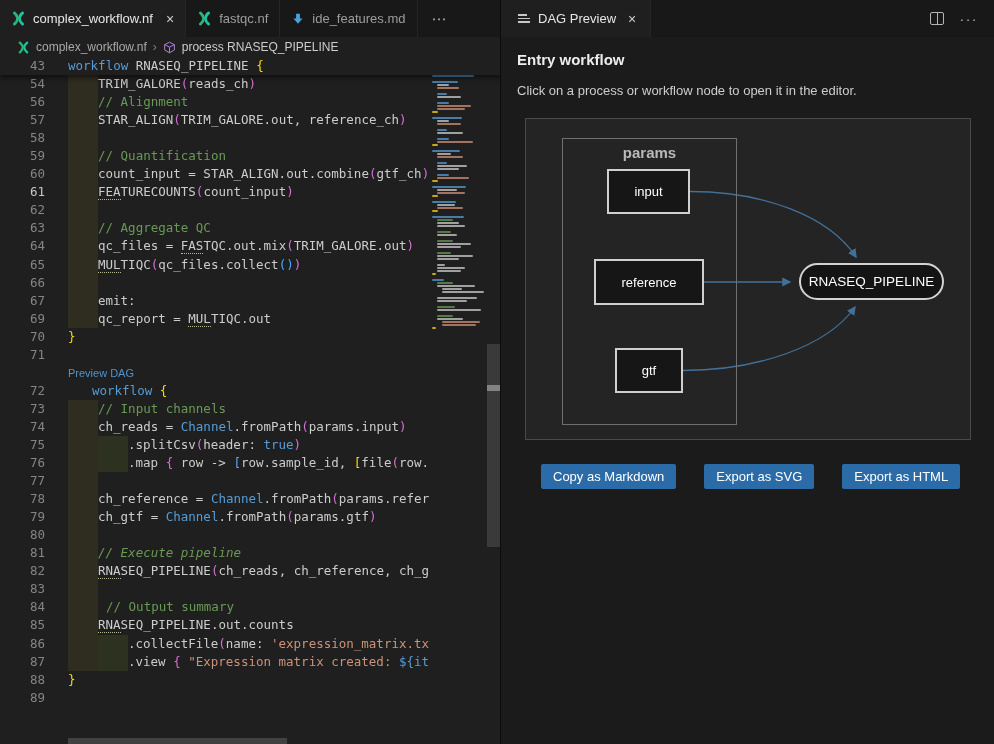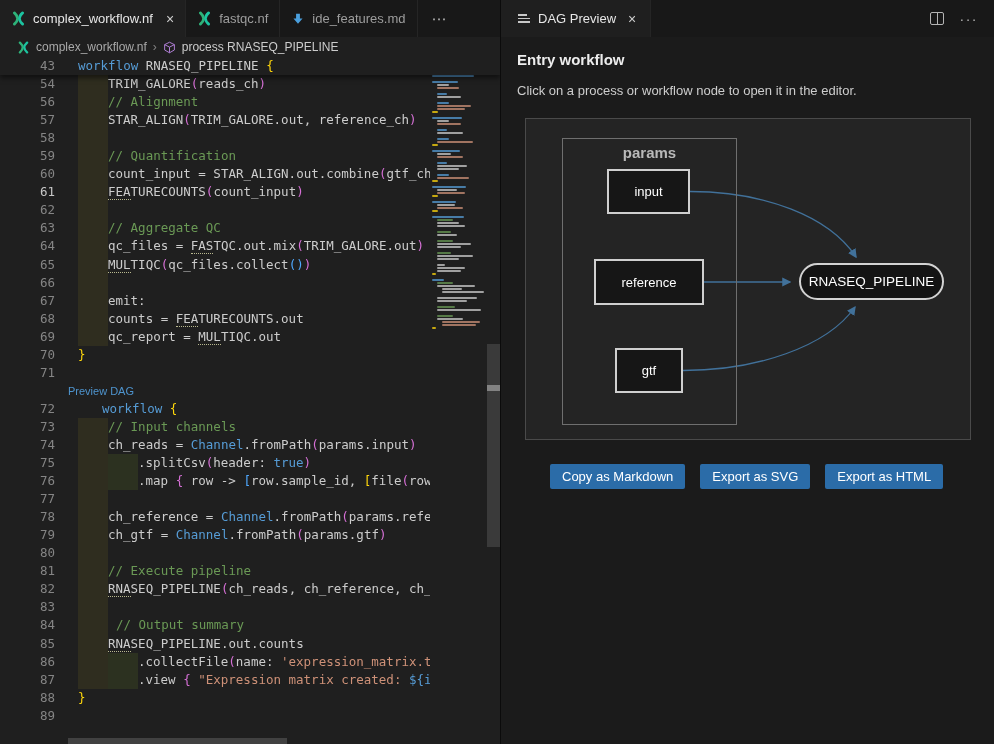--- a/index.html
+++ b/index.html
@@ -20,21 +20,21 @@
     gap:6px; padding-left:17px; font-size:12px; color:#a9a9a9; }
   .breadcrumb .sym-text { color:#cccccc; }
   .crumb-sep { color:#808080; font-size:12px; }
 
   .editor { position:absolute; top:57px; left:0; right:0; bottom:0; overflow:hidden;
     font-family:"DejaVu Sans Mono",monospace; font-size:12.5px; background:#1f1f1f; }
   .sticky { position:relative; z-index:4; background:#1f1f1f;
     box-shadow:0 3px 5px rgba(0,0,0,.5); }
   .line-row { height:18.05px; display:flex; white-space:pre; line-height:18.05px; }
   .gutter { width:68px; flex:none; text-align:right; padding-right:23px;
-    color:#858585;margin-left:10px; }
+    color:#858585; }
   .gutter.cur { color:#c6c6c6; }
   .code { position:relative; flex:1; }
   .band { position:absolute; top:0; bottom:0; width:30px; }
   .band.lv1 { left:0; background:#2f2d1f; }
   .band.lv2 { left:30px; background:#2c3120; }
   .ctext { position:relative; display:inline-block; }
   .u3 { border-bottom:1.7px dotted #b9b98f; }
   .lens-row { height:18.05px; padding-left:68px; font-family:"Liberation Sans",sans-serif;
     font-size:11px; color:#4e94ce; display:flex; align-items:center; cursor:pointer; }
   .minimap { position:absolute; top:0; right:13px; width:57px; height:100%;
@@ -83,21 +83,21 @@
     cursor:pointer; }
   .dnode.n0 { left:81px; top:50px; width:83px; height:45px; }
   .dnode.n1 { left:68px; top:140px; width:110px; height:46px; }
   .dnode.n2 { left:89px; top:229px; width:68px; height:45px; }
   .pill { position:absolute; left:273px; top:144px; width:145px; height:37px;
     background:#141414; border:2.5px solid #d2d2d2; border-radius:20px; color:#ffffff;
     font-size:13.5px; display:flex; align-items:center; justify-content:center;
     cursor:pointer; }
   .edges { position:absolute; left:0; top:0; width:446px; height:322px; }
 
-  .btn-row { position:absolute; top:427px; left:49px; display:flex; gap:15px; }
+  .btn-row { position:absolute; top:427px; left:40px; display:flex; gap:28px; }
   .btn { background:#2b6ca8; color:#ffffff; border:none; border-radius:2px;
     font-family:"Liberation Sans",sans-serif; font-size:13px; padding:5px 12px;
     cursor:pointer; }
 
   .nf-icon, .md-icon, .cube-icon { flex:none; display:inline-block; }
 </style>
 </head>
 <body>
 
 <div class="app">
@@ -153,35 +153,34 @@
           <div class="line-row"><div class="gutter">58</div><div class="code"><span class="band lv1"></span><span class="ctext" style="padding-left: 0px;"></span></div></div>
           <div class="line-row"><div class="gutter">59</div><div class="code"><span class="band lv1"></span><span class="ctext" style="padding-left: 30px;"><span style="color: rgb(106, 153, 85);">// Quantification</span></span></div></div>
           <div class="line-row"><div class="gutter">60</div><div class="code"><span class="band lv1"></span><span class="ctext" style="padding-left: 30px;"><span style="color: rgb(204, 204, 204);">count_input = STAR_ALIGN.out.combine</span><span style="color: rgb(214, 112, 214);">(</span><span style="color: rgb(204, 204, 204);">gtf_ch</span><span style="color: rgb(214, 112, 214);">)</span></span></div></div>
           <div class="line-row"><div class="gutter cur">61</div><div class="code"><span class="band lv1"></span><span class="ctext" style="padding-left: 30px;"><span class="u3" style="color: rgb(204, 204, 204);">FEA</span><span style="color: rgb(204, 204, 204);">TURECOUNTS</span><span style="color: rgb(214, 112, 214);">(</span><span style="color: rgb(204, 204, 204);">count_input</span><span style="color: rgb(214, 112, 214);">)</span></span></div></div>
           <div class="line-row"><div class="gutter">62</div><div class="code"><span class="band lv1"></span><span class="ctext" style="padding-left: 0px;"></span></div></div>
           <div class="line-row"><div class="gutter">63</div><div class="code"><span class="band lv1"></span><span class="ctext" style="padding-left: 30px;"><span style="color: rgb(106, 153, 85);">// Aggregate QC</span></span></div></div>
           <div class="line-row"><div class="gutter">64</div><div class="code"><span class="band lv1"></span><span class="ctext" style="padding-left: 30px;"><span style="color: rgb(204, 204, 204);">qc_files = </span><span class="u3" style="color: rgb(204, 204, 204);">FAS</span><span style="color: rgb(204, 204, 204);">TQC.out.mix</span><span style="color: rgb(214, 112, 214);">(</span><span style="color: rgb(204, 204, 204);">TRIM_GALORE.out</span><span style="color: rgb(214, 112, 214);">)</span></span></div></div>
           <div class="line-row"><div class="gutter">65</div><div class="code"><span class="band lv1"></span><span class="ctext" style="padding-left: 30px;"><span class="u3" style="color: rgb(204, 204, 204);">MUL</span><span style="color: rgb(204, 204, 204);">TIQC</span><span style="color: rgb(214, 112, 214);">(</span><span style="color: rgb(204, 204, 204);">qc_files.collect</span><span style="color: rgb(79, 168, 255);">()</span><span style="color: rgb(214, 112, 214);">)</span></span></div></div>
           <div class="line-row"><div class="gutter">66</div><div class="code"><span class="band lv1"></span><span class="ctext" style="padding-left: 0px;"></span></div></div>
           <div class="line-row"><div class="gutter">67</div><div class="code"><span class="band lv1"></span><span class="ctext" style="padding-left: 30px;"><span style="color: rgb(204, 204, 204);">emit:</span></span></div></div>
-          <div class="line-row"><div class="gutter">68</div><div class="code"><span class="band lv1"></span><span class="ctext" style="padding-left: 30px;"><span style="color: rgb(204, 204, 204);">counts = </span><span class="u3" style="color: rgb(204, 204, 204);">FEA</span><span style="color: rgb(204, 204, 204);">TURECOUNTS.out</span></span></div></div>
           <div class="line-row"><div class="gutter">69</div><div class="code"><span class="band lv1"></span><span class="ctext" style="padding-left: 30px;"><span style="color: rgb(204, 204, 204);">qc_report = </span><span class="u3" style="color: rgb(204, 204, 204);">MUL</span><span style="color: rgb(204, 204, 204);">TIQC.out</span></span></div></div>
           <div class="line-row"><div class="gutter">70</div><div class="code"><span class="ctext" style="padding-left: 0px;"><span style="color: rgb(255, 215, 11);">}</span></span></div></div>
           <div class="line-row"><div class="gutter">71</div><div class="code"><span class="ctext" style="padding-left: 0px;"></span></div></div>
           <div class="lens-row">Preview DAG</div>
           <div class="line-row"><div class="gutter">72</div><div class="code"><span class="ctext" style="padding-left: 0px; margin-left: 24px;"><span style="color: rgb(86, 156, 214);">workflow </span><span style="color: rgb(255, 215, 11);">{</span></span></div></div>
           <div class="line-row"><div class="gutter">73</div><div class="code"><span class="band lv1"></span><span class="ctext" style="padding-left: 30px;"><span style="color: rgb(106, 153, 85);">// Input channels</span></span></div></div>
           <div class="line-row"><div class="gutter">74</div><div class="code"><span class="band lv1"></span><span class="ctext" style="padding-left: 30px;"><span style="color: rgb(204, 204, 204);">ch_reads = </span><span style="color: rgb(86, 156, 214);">Channel</span><span style="color: rgb(204, 204, 204);">.fromPath</span><span style="color: rgb(214, 112, 214);">(</span><span style="color: rgb(204, 204, 204);">params.input</span><span style="color: rgb(214, 112, 214);">)</span></span></div></div>
           <div class="line-row"><div class="gutter">75</div><div class="code"><span class="band lv1"></span><span class="band lv2"></span><span class="ctext" style="padding-left: 60px;"><span style="color: rgb(204, 204, 204);">.splitCsv</span><span style="color: rgb(214, 112, 214);">(</span><span style="color: rgb(204, 204, 204);">header: </span><span style="color: rgb(86, 156, 214);">true</span><span style="color: rgb(214, 112, 214);">)</span></span></div></div>
           <div class="line-row"><div class="gutter">76</div><div class="code"><span class="band lv1"></span><span class="band lv2"></span><span class="ctext" style="padding-left: 60px;"><span style="color: rgb(204, 204, 204);">.map </span><span style="color: rgb(214, 112, 214);">{</span><span style="color: rgb(204, 204, 204);"> row -&gt; </span><span style="color: rgb(79, 168, 255);">[</span><span style="color: rgb(204, 204, 204);">row.sample_id, </span><span style="color: rgb(255, 215, 11);">[</span><span style="color: rgb(204, 204, 204);">file</span><span style="color: rgb(214, 112, 214);">(</span><span style="color: rgb(204, 204, 204);">row.fa</span></span></div></div>
           <div class="line-row"><div class="gutter">77</div><div class="code"><span class="band lv1"></span><span class="ctext" style="padding-left: 0px;"></span></div></div>
           <div class="line-row"><div class="gutter">78</div><div class="code"><span class="band lv1"></span><span class="ctext" style="padding-left: 30px;"><span style="color: rgb(204, 204, 204);">ch_reference = </span><span style="color: rgb(86, 156, 214);">Channel</span><span style="color: rgb(204, 204, 204);">.fromPath</span><span style="color: rgb(214, 112, 214);">(</span><span style="color: rgb(204, 204, 204);">params.referen</span></span></div></div>
           <div class="line-row"><div class="gutter">79</div><div class="code"><span class="band lv1"></span><span class="ctext" style="padding-left: 30px;"><span style="color: rgb(204, 204, 204);">ch_gtf = </span><span style="color: rgb(86, 156, 214);">Channel</span><span style="color: rgb(204, 204, 204);">.fromPath</span><span style="color: rgb(214, 112, 214);">(</span><span style="color: rgb(204, 204, 204);">params.gtf</span><span style="color: rgb(214, 112, 214);">)</span></span></div></div>
           <div class="line-row"><div class="gutter">80</div><div class="code"><span class="band lv1"></span><span class="ctext" style="padding-left: 0px;"></span></div></div>
-          <div class="line-row"><div class="gutter">81</div><div class="code"><span class="band lv1"></span><span class="ctext" style="padding-left: 30px;"><span style="color: rgb(106, 153, 85);">// Execute pipeline</span></span></div></div>
+          <div class="line-row"><div class="gutter">81</div><div class="code"><span class="band lv1"></span><span class="ctext" style="padding-left: 30px;"><span style="color: rgb(106, 153, 85); font-style: italic;">// Execute pipeline</span></span></div></div>
           <div class="line-row"><div class="gutter">82</div><div class="code"><span class="band lv1"></span><span class="ctext" style="padding-left: 30px;"><span class="u3" style="color: rgb(204, 204, 204);">RNA</span><span style="color: rgb(204, 204, 204);">SEQ_PIPELINE</span><span style="color: rgb(214, 112, 214);">(</span><span style="color: rgb(204, 204, 204);">ch_reads, ch_reference, ch_gtf</span></span></div></div>
           <div class="line-row"><div class="gutter">83</div><div class="code"><span class="band lv1"></span><span class="ctext" style="padding-left: 0px;"></span></div></div>
           <div class="line-row"><div class="gutter">84</div><div class="code"><span class="band lv1"></span><span class="ctext" style="padding-left: 38px;"><span style="color: rgb(106, 153, 85);">// Output summary</span></span></div></div>
           <div class="line-row"><div class="gutter">85</div><div class="code"><span class="band lv1"></span><span class="ctext" style="padding-left: 30px;"><span class="u3" style="color: rgb(204, 204, 204);">RNA</span><span style="color: rgb(204, 204, 204);">SEQ_PIPELINE.out.counts</span></span></div></div>
           <div class="line-row"><div class="gutter">86</div><div class="code"><span class="band lv1"></span><span class="band lv2"></span><span class="ctext" style="padding-left: 60px;"><span style="color: rgb(204, 204, 204);">.collectFile</span><span style="color: rgb(214, 112, 214);">(</span><span style="color: rgb(204, 204, 204);">name: </span><span style="color: rgb(206, 145, 120);">'expression_matrix.txt'</span></span></div></div>
           <div class="line-row"><div class="gutter">87</div><div class="code"><span class="band lv1"></span><span class="band lv2"></span><span class="ctext" style="padding-left: 60px;"><span style="color: rgb(204, 204, 204);">.view </span><span style="color: rgb(214, 112, 214);">{</span><span style="color: rgb(204, 204, 204);"> </span><span style="color: rgb(206, 145, 120);">"Expression matrix created: </span><span style="color: rgb(86, 156, 214);">${it}</span><span style="color: rgb(206, 145, 120);">"</span></span></div></div>
           <div class="line-row"><div class="gutter">88</div><div class="code"><span class="ctext" style="padding-left: 0px;"><span style="color: rgb(255, 215, 11);">}</span></span></div></div>
           <div class="line-row"><div class="gutter">89</div><div class="code"><span class="ctext" style="padding-left: 0px;"></span></div></div>
         </div>
 

